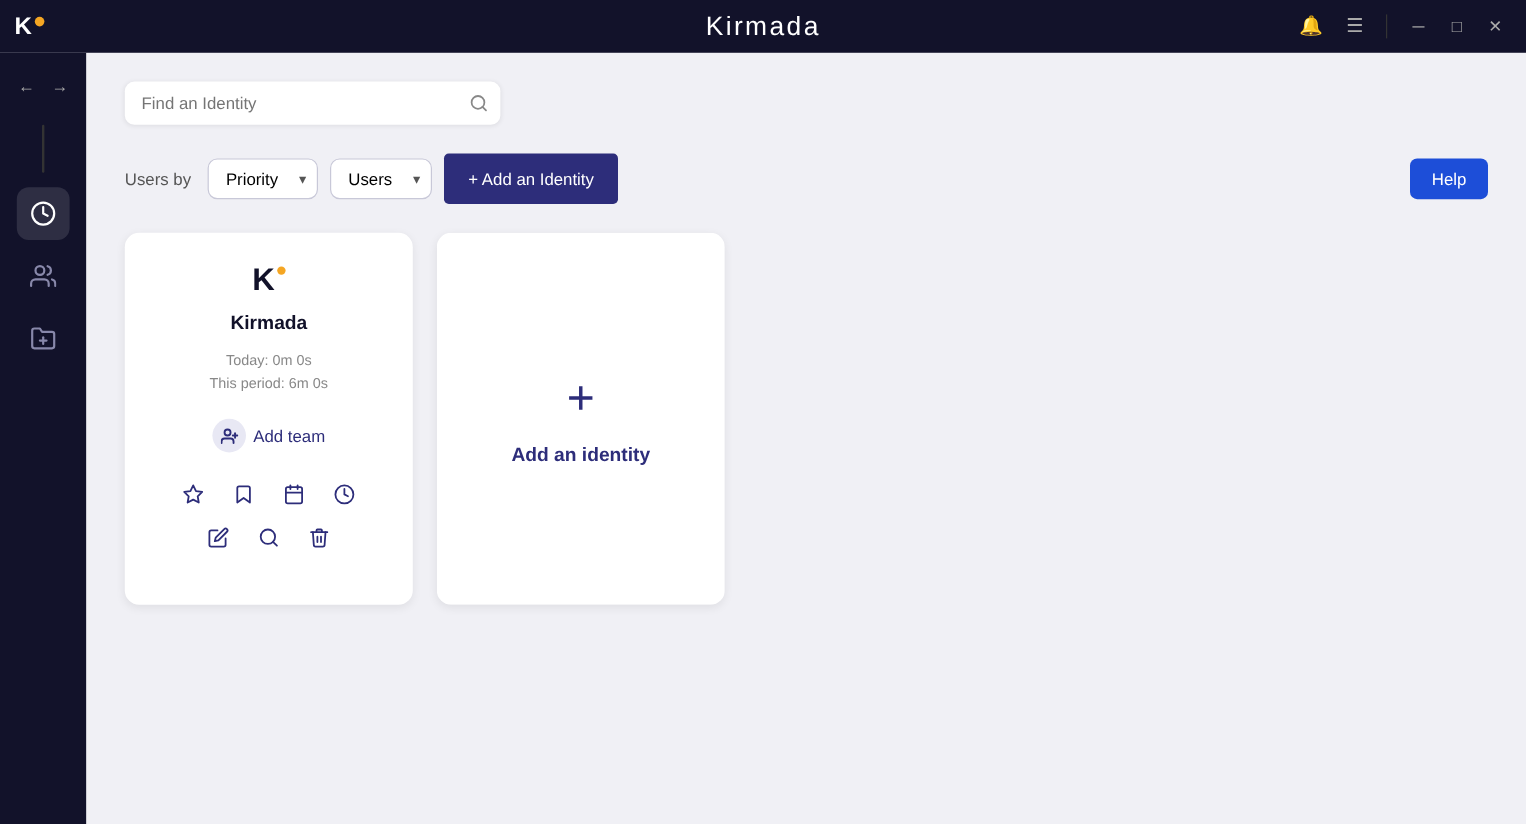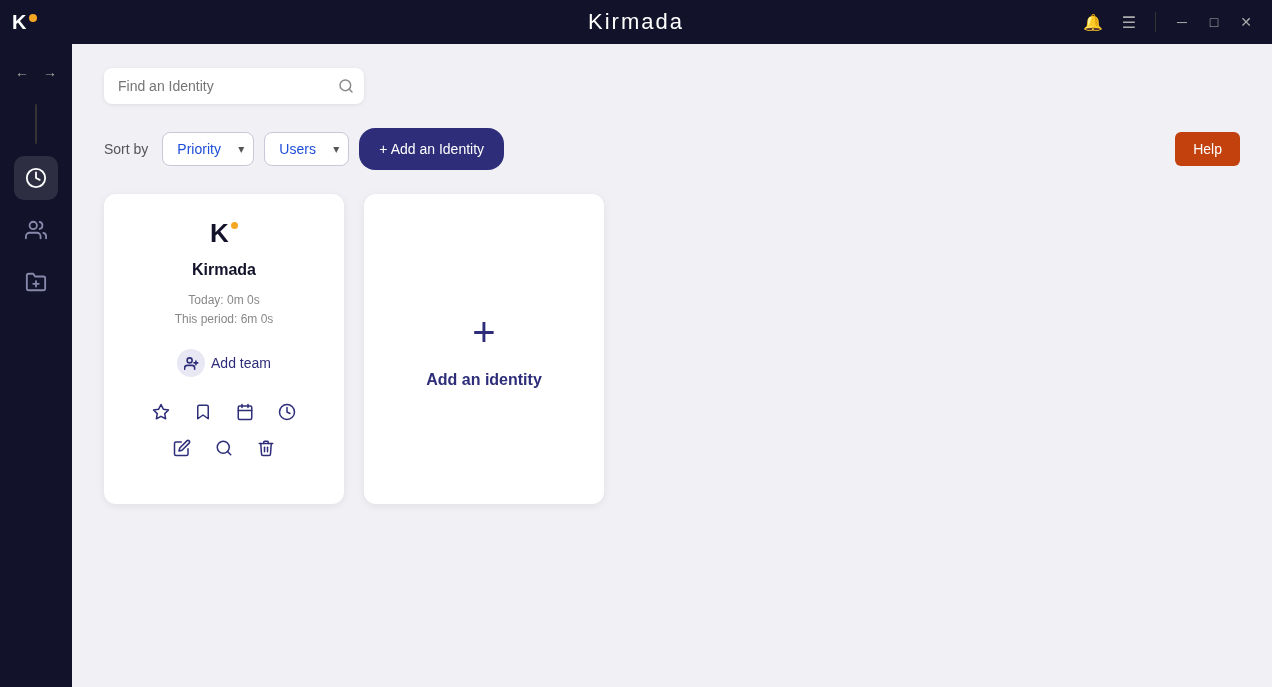--- a/index.html
+++ b/index.html
@@ -63,21 +63,21 @@
     .content {
       flex: 1;
       background: #f0f0f5;
       padding: 24px 32px;
       overflow-y: auto;
     }
 
     
     .search-bar {
       position: relative;
-      width: 260px;
+      width: 313px;
       margin-bottom: 24px;
     }
     .search-input {
       width: 100%;
       padding: 10px 40px 10px 14px;
       border: none;
       border-radius: 8px;
       background: #fff;
       font-size: 14px;
       color: #333;
@@ -98,21 +98,21 @@
       margin-bottom: 24px;
     }
     .sort-label { color: #555; font-size: 14px; margin-right: 4px; }
     .filter-select {
       appearance: none;
       padding: 8px 32px 8px 14px;
       border-radius: 8px;
       border: 1.5px solid #c8c8d8;
       background: #fff;
       font-size: 14px;
-      color: #1d4ed8;
+      color: #000000;
       cursor: pointer;
       outline: none;
       position: relative;
     }
     .select-wrapper {
       position: relative;
       display: inline-block;
     }
     .select-wrapper::after {
       content: '▾';
@@ -121,32 +121,32 @@
       top: 50%;
       transform: translateY(-50%);
       pointer-events: none;
       color: #555;
       font-size: 12px;
     }
     .add-identity-btn {
       background: #2d2d7a;
       color: #fff;
       border: none;
-      border-radius: 16px;
+      border-radius: 4px;
       padding: 13px 20px;
       font-size: 14px;
       font-weight: 500;
       cursor: pointer;
       display: flex;
       align-items: center;
       gap: 6px;
     }
     .help-btn {
       margin-left: auto;
-      background: #c2410c;
+      background: #1d4ed8;
       color: #fff;
       border: none;
       border-radius: 6px;
       padding: 9px 18px;
       font-size: 14px;
       font-weight: 500;
       cursor: pointer;
     }
 
     
@@ -329,21 +329,21 @@
       <input class="search-input" type="text" placeholder="Find an Identity" style="">
       <button class="search-icon-btn">
         <svg width="16" height="16" viewBox="0 0 24 24" fill="none" stroke="#888" stroke-width="2.2" stroke-linecap="round" stroke-linejoin="round">
           <circle cx="11" cy="11" r="8"></circle>
           <line x1="21" y1="21" x2="16.65" y2="16.65"></line>
         </svg>
       </button>
     </div>
 
     <div class="filter-row">
-      <span class="sort-label">Sort by</span>
+      <span class="sort-label">Users by</span>
       <div class="select-wrapper">
         <select class="filter-select">
           <option>Priority</option>
         </select>
       </div>
       <div class="select-wrapper">
         <select class="filter-select">
           <option>Users</option>
         </select>
       </div>

